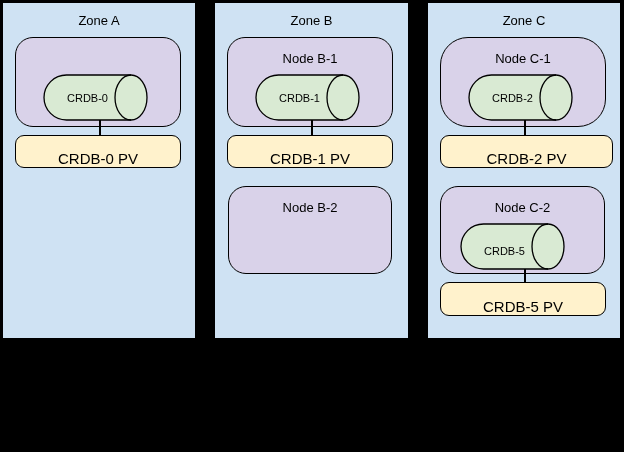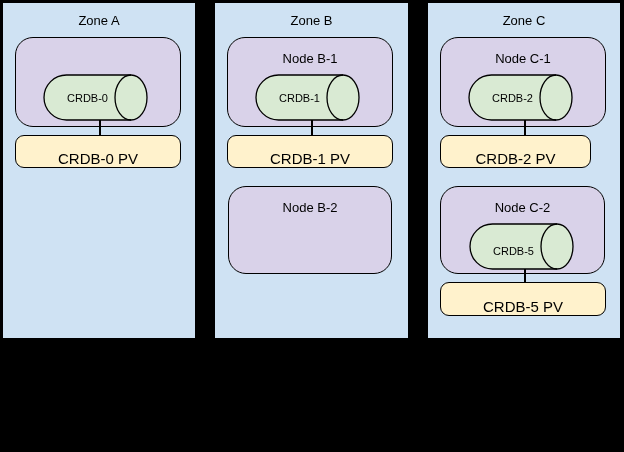--- a/index.html
+++ b/index.html
@@ -101,40 +101,40 @@
     </div>
 
     <div class="node" style="left:13px;top:183px;width:164px;height:88px;">
       <div class="node-title">Node B-2</div>
     </div>
   </div>
 
   <div class="zone" style="left:427px;top:2px;width:194px;height:337px;">
     <div class="zone-title">Zone C</div>
 
-    <div class="node" style="left:12px;top:34px;width:166px;height:90px;">
+    <div class="node" style="left:12px;top:34px;width:166px;height:90px;border-radius:28px;">
       <div class="node-title">Node C-1</div>
       <div class="cyl" style="left:27px;top:36px;width:105px;height:47px;">
         <svg width="105" height="47" viewBox="0 0 105 47" aria-hidden="true">
           <path class="cyl-body" d="M 23.5 1 L 88 1 A 16 22.5 0 0 1 104 23.5 A 16 22.5 0 0 1 88 46 L 23.5 46 A 22.5 22.5 0 0 1 23.5 1 Z"></path>
           <path class="cyl-cap" d="M 88 1 A 16 22.5 0 0 0 88 46"></path>
         </svg>
         <span class="cyl-label">CRDB-2</span>
       </div>
     </div>
 
     <div class="connector" style="left:96px;top:117px;height:16px;"></div>
 
-    <div class="pv" style="left:12px;top:132px;width:151px;height:33px;">
+    <div class="pv" style="left:12px;top:132px;width:173px;height:33px;">
       <span>CRDB-2 PV</span>
     </div>
 
     <div class="node" style="left:12px;top:183px;width:165px;height:88px;">
       <div class="node-title">Node C-2</div>
-      <div class="cyl" style="left:28px;top:36px;width:105px;height:55px;">
+      <div class="cyl" style="left:19px;top:36px;width:105px;height:55px;">
         <svg width="105" height="47" viewBox="0 0 105 47" aria-hidden="true">
           <path class="cyl-body" d="M 23.5 1 L 88 1 A 16 22.5 0 0 1 104 23.5 A 16 22.5 0 0 1 88 46 L 23.5 46 A 22.5 22.5 0 0 1 23.5 1 Z"></path>
           <path class="cyl-cap" d="M 88 1 A 16 22.5 0 0 0 88 46"></path>
         </svg>
         <span class="cyl-label">CRDB-5</span>
       </div>
     </div>
 
     <div class="connector" style="left:96px;top:266px;height:17px;"></div>
 

